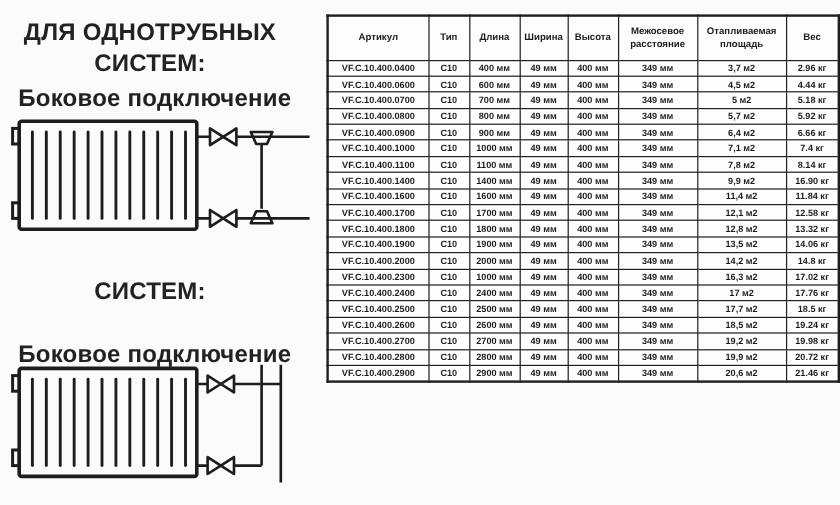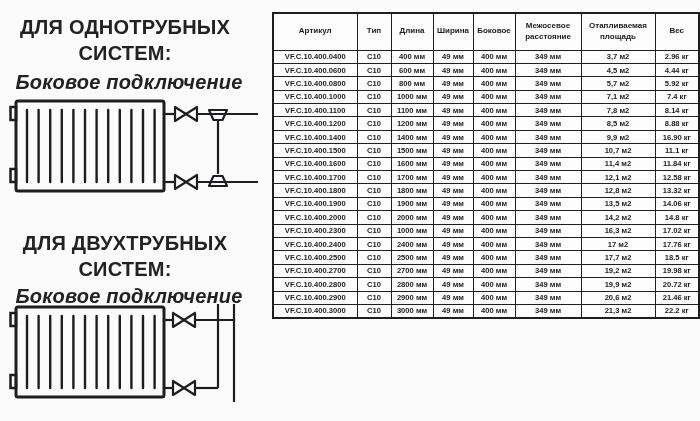--- a/index.html
+++ b/index.html
@@ -13,21 +13,21 @@
   }
   .left-panel { position:absolute; left:0; top:0; width:265px; height:421px; }
   .sec-title {
     position:absolute; left:0; width:250px;
     font-weight:bold; font-size:20px; line-height:1.3;
     text-align:center; letter-spacing:0.2px; color:#222;
   }
   .sec-sub {
     position:absolute; left:0; width:258px;
     font-weight:bold; font-size:20px; text-align:center;
-    letter-spacing:0.2px; color:#222;font-style:italic;
+    letter-spacing:0.2px; color:#222;
   }
   .title-1 { top:14px;text-align:center; }
   .sub-1   { top:71px; }
   .diag-1  { position:absolute; left:8px;  top:97px; }
   .title-2 { top:230px; }
   .sub-2   { top:285px; }
   .diag-2  { position:absolute; left:8px; top:303px; }
 
   .spec-table-wrap { position:absolute; left:272px; top:12px; width:426px; }
   table.spec {
@@ -96,21 +96,20 @@
       <g class="ln" stroke-width="2.2" stroke-linejoin="round">
         <polygon points="167,78 167,92 178,85"></polygon>
         <polygon points="189,78 189,92 178,85"></polygon>
       </g>
       <line class="ln" x1="189" y1="85" x2="250" y2="85" stroke-width="2.2"></line>
       <polygon class="ln" points="201,89 219,89 214.5,79 205.5,79" stroke-width="2.2" stroke-linejoin="round"></polygon>
     </g>
   </svg>
 
   <div class="sec-title title-2">
-    <div>ДЛЯ ДВУХТРУБНЫХ</div>
     <div>СИСТЕМ:</div>
   </div>
   <div class="sec-sub sub-2">Боковое подключение</div>
 
   <svg class="diag-2" width="252" height="102" viewBox="0 0 252 102">
     <g>
       <rect class="ln" x="8" y="4" width="148" height="90" rx="2" stroke-width="3"></rect>
       <rect class="ln" x="2.5" y="10" width="5.5" height="13" stroke-width="2.5"></rect>
       <rect class="ln" x="2.5" y="72" width="5.5" height="13" stroke-width="2.5"></rect>
       <g class="ln" stroke-width="2.4" stroke-linecap="round">
@@ -161,21 +160,21 @@
         <col style="width: 66px;">
         <col style="width: 74px;">
         <col style="width: 44px;">
       </colgroup>
     <thead>
         <tr>
           <th>Артикул</th>
           <th>Тип</th>
           <th>Длина</th>
           <th>Ширина</th>
-          <th>Боковое</th>
+          <th>Высота</th>
           <th>Межосевое расстояние</th>
           <th>Отапливаемая площадь</th>
           <th>Вес</th>
         </tr>
       </thead>
     <tbody>
         <tr>
           <td>VF.C.10.400.0400</td>
           <td>C10</td>
           <td>400 мм</td>
@@ -189,80 +188,80 @@
           <td>VF.C.10.400.0600</td>
           <td>C10</td>
           <td>600 мм</td>
           <td>49 мм</td>
           <td>400 мм</td>
           <td>349 мм</td>
           <td>4,5 м2</td>
           <td>4.44 кг</td>
         </tr>
         <tr>
+          <td>VF.C.10.400.0700</td>
+          <td>C10</td>
+          <td>700 мм</td>
+          <td>49 мм</td>
+          <td>400 мм</td>
+          <td>349 мм</td>
+          <td>5 м2</td>
+          <td>5.18 кг</td>
+        </tr>
+        <tr>
           <td>VF.C.10.400.0800</td>
           <td>C10</td>
           <td>800 мм</td>
           <td>49 мм</td>
           <td>400 мм</td>
           <td>349 мм</td>
           <td>5,7 м2</td>
           <td>5.92 кг</td>
         </tr>
         <tr>
+          <td>VF.C.10.400.0900</td>
+          <td>C10</td>
+          <td>900 мм</td>
+          <td>49 мм</td>
+          <td>400 мм</td>
+          <td>349 мм</td>
+          <td>6,4 м2</td>
+          <td>6.66 кг</td>
+        </tr>
+        <tr>
           <td>VF.C.10.400.1000</td>
           <td>C10</td>
           <td>1000 мм</td>
           <td>49 мм</td>
           <td>400 мм</td>
           <td>349 мм</td>
           <td>7,1 м2</td>
           <td>7.4 кг</td>
         </tr>
         <tr>
           <td>VF.C.10.400.1100</td>
           <td>C10</td>
           <td>1100 мм</td>
           <td>49 мм</td>
           <td>400 мм</td>
           <td>349 мм</td>
           <td>7,8 м2</td>
           <td>8.14 кг</td>
         </tr>
         <tr>
-          <td>VF.C.10.400.1200</td>
-          <td>C10</td>
-          <td>1200 мм</td>
-          <td>49 мм</td>
-          <td>400 мм</td>
-          <td>349 мм</td>
-          <td>8,5 м2</td>
-          <td>8.88 кг</td>
-        </tr>
-        <tr>
           <td>VF.C.10.400.1400</td>
           <td>C10</td>
           <td>1400 мм</td>
           <td>49 мм</td>
           <td>400 мм</td>
           <td>349 мм</td>
           <td>9,9 м2</td>
           <td>16.90 кг</td>
         </tr>
         <tr>
-          <td>VF.C.10.400.1500</td>
-          <td>C10</td>
-          <td>1500 мм</td>
-          <td>49 мм</td>
-          <td>400 мм</td>
-          <td>349 мм</td>
-          <td>10,7 м2</td>
-          <td>11.1 кг</td>
-        </tr>
-        <tr>
           <td>VF.C.10.400.1600</td>
           <td>C10</td>
           <td>1600 мм</td>
           <td>49 мм</td>
           <td>400 мм</td>
           <td>349 мм</td>
           <td>11,4 м2</td>
           <td>11.84 кг</td>
         </tr>
         <tr>
@@ -329,20 +328,30 @@
           <td>VF.C.10.400.2500</td>
           <td>C10</td>
           <td>2500 мм</td>
           <td>49 мм</td>
           <td>400 мм</td>
           <td>349 мм</td>
           <td>17,7 м2</td>
           <td>18.5 кг</td>
         </tr>
         <tr>
+          <td>VF.C.10.400.2600</td>
+          <td>C10</td>
+          <td>2600 мм</td>
+          <td>49 мм</td>
+          <td>400 мм</td>
+          <td>349 мм</td>
+          <td>18,5 м2</td>
+          <td>19.24 кг</td>
+        </tr>
+        <tr>
           <td>VF.C.10.400.2700</td>
           <td>C10</td>
           <td>2700 мм</td>
           <td>49 мм</td>
           <td>400 мм</td>
           <td>349 мм</td>
           <td>19,2 м2</td>
           <td>19.98 кг</td>
         </tr>
         <tr>
@@ -357,26 +366,16 @@
         </tr>
         <tr>
           <td>VF.C.10.400.2900</td>
           <td>C10</td>
           <td>2900 мм</td>
           <td>49 мм</td>
           <td>400 мм</td>
           <td>349 мм</td>
           <td>20,6 м2</td>
           <td>21.46 кг</td>
-        </tr>
-        <tr>
-          <td>VF.C.10.400.3000</td>
-          <td>C10</td>
-          <td>3000 мм</td>
-          <td>49 мм</td>
-          <td>400 мм</td>
-          <td>349 мм</td>
-          <td>21,3 м2</td>
-          <td>22.2 кг</td>
         </tr>
       </tbody>
   </table>
 </div>
 
 </body></html>

